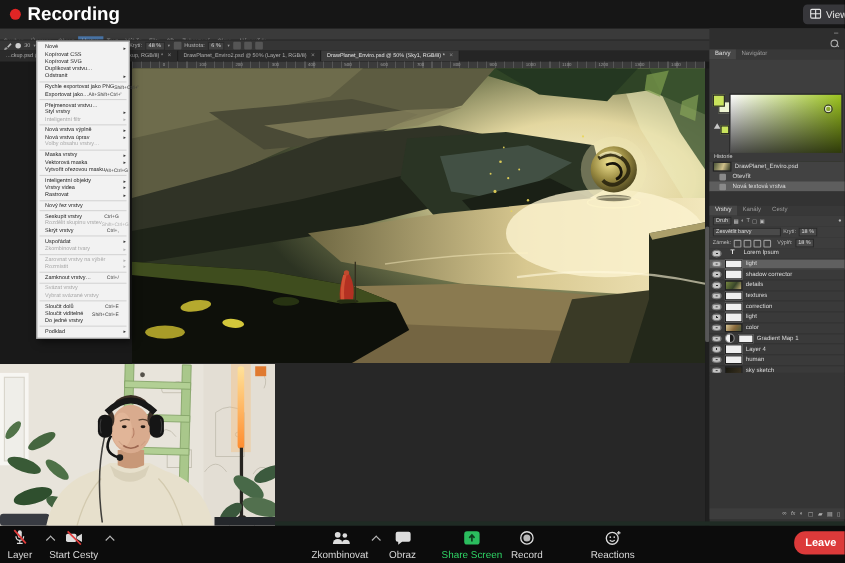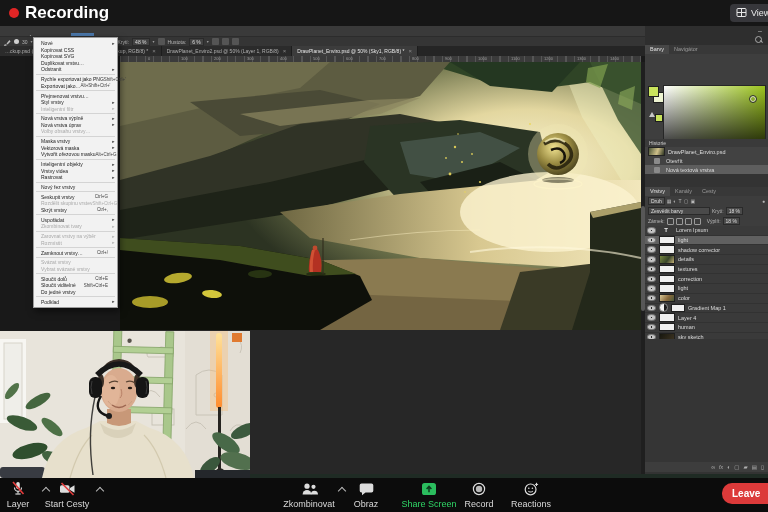--- a/index.html
+++ b/index.html
@@ -702,21 +702,21 @@
       </div>
       <div class="ctl" style="left: 455px; width: 48px;">
         <span class="cicon">
           <svg width="14" height="14" viewBox="0 0 14 14">
             <circle cx="7" cy="7" r="5.6" stroke="#ddd" stroke-width="1.2" fill="none"></circle>
             <circle cx="7" cy="7" r="3.2" fill="#b8b8b8"></circle>
           </svg>
         </span>
         <span class="clbl">Record</span>
       </div>
-      <div class="ctl" style="left: 503px; width: 56px;">
+      <div class="ctl" style="left: 529px; width: 56px;">
         <span class="cicon">
           <svg width="15" height="14" viewBox="0 0 15 14">
             <circle cx="6.6" cy="7.4" r="5.4" stroke="#ddd" stroke-width="1.2" fill="none"></circle>
             <circle cx="4.8" cy="6.2" r="0.8" fill="#ddd"></circle>
             <circle cx="8.4" cy="6.2" r="0.8" fill="#ddd"></circle>
             <path d="M4.4 9 a2.8 2.8 0 0 0 4.4 0" stroke="#ddd" stroke-width="1.1" fill="none"></path>
             <path d="M12.5 0.8 v3.2 M10.9 2.4 h3.2" stroke="#ddd" stroke-width="1"></path>
           </svg>
         </span>
         <span class="clbl">Reactions</span>

